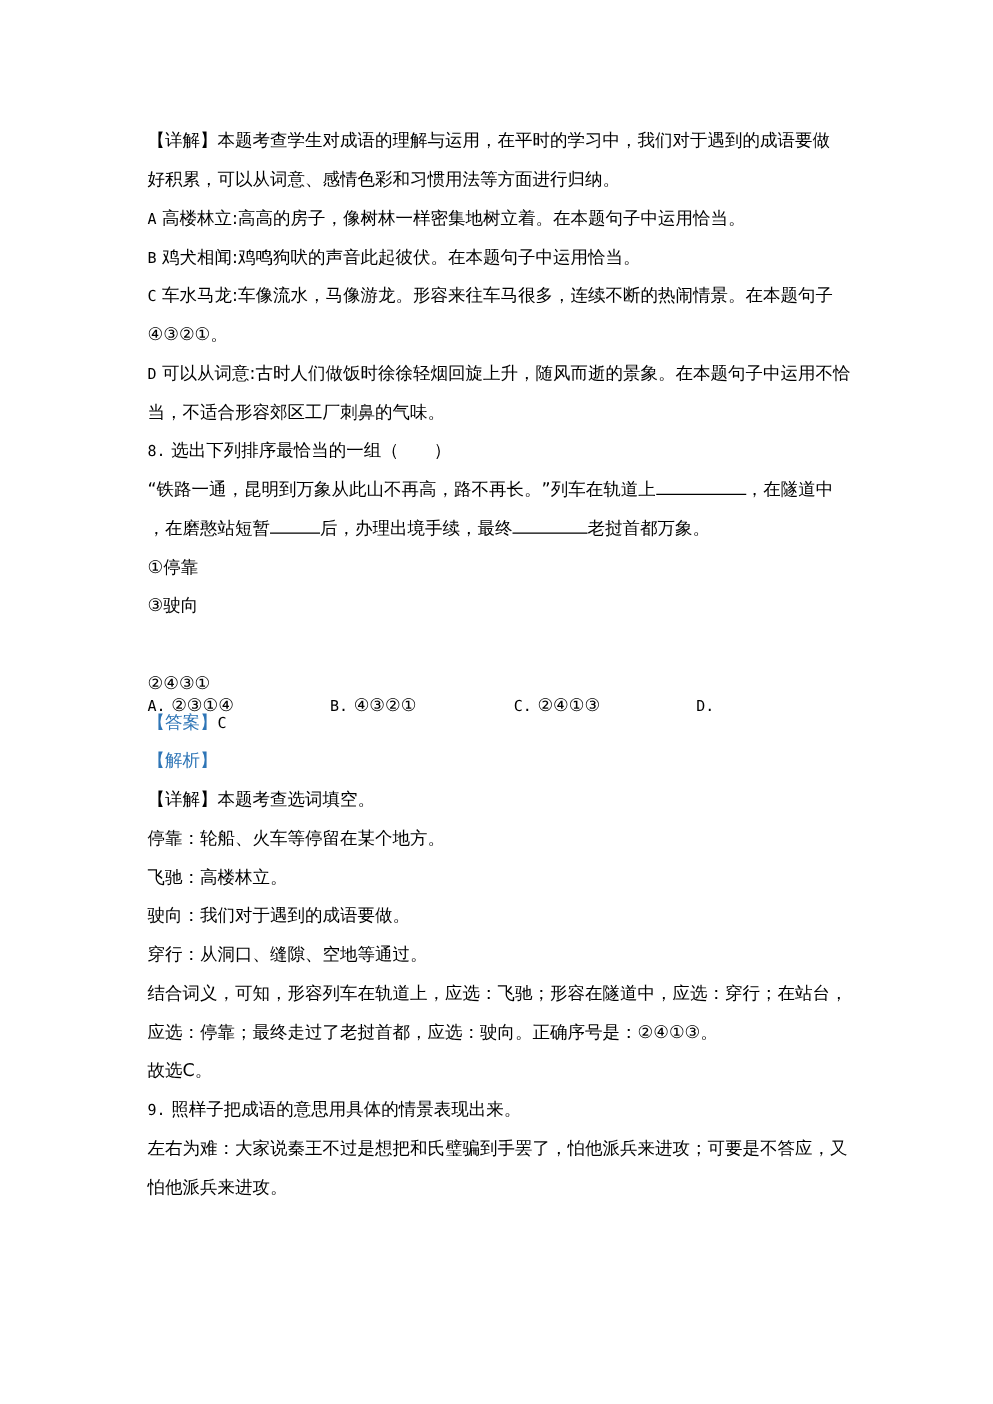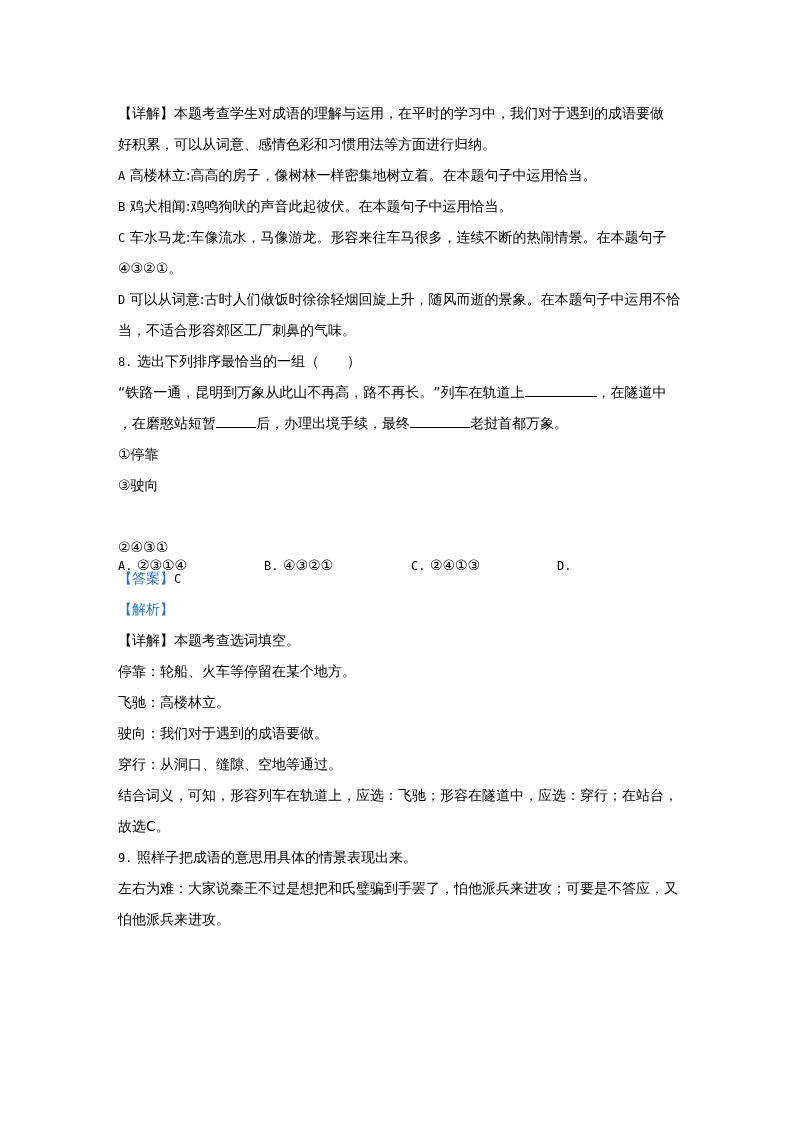--- a/index.html
+++ b/index.html
@@ -120,20 +120,21 @@
   </div>
   <div class="line blue">【解析】</div>
   <div class="line">【详解】本题考查选词填空。</div>
 
   <div class="line">停靠：轮船、火车等停留在某个地方。</div>
   <div class="line">飞驰：高楼林立。</div>
   <div class="line">驶向：我们对于遇到的成语要做。</div>
   <div class="line">穿行：从洞口、缝隙、空地等通过。</div>
 
   <div class="line">结合词义，可知，形容列车在轨道上，应选：飞驰；形容在隧道中，应选：穿行；在站台，</div>
+  <div class="line">应选：停靠；最终走过了老挝首都，应选：驶向。正确序号是：②④①③。</div>
   <div class="line">故选C。</div>
 
   <div class="line">
     <span class="mono">9.</span>
     <span>照样子把成语的意思用具体的情景表现出来。</span>
   </div>
   <div class="line">左右为难：大家说秦王不过是想把和氏璧骗到手罢了，怕他派兵来进攻；可要是不答应，又</div>
   <div class="line">怕他派兵来进攻。</div>
 
 </div>

